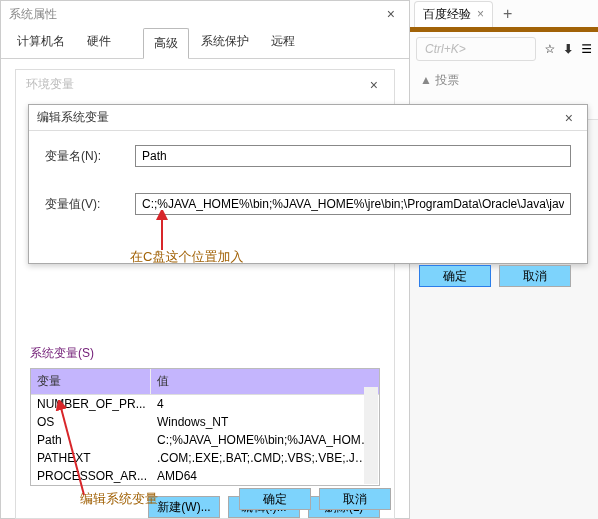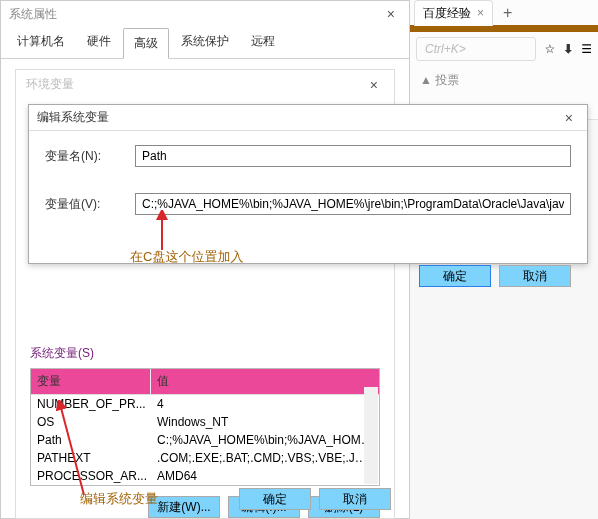--- a/index.html
+++ b/index.html
@@ -5,30 +5,30 @@
   * { box-sizing: border-box; font-family: "Microsoft YaHei", "SimSun", sans-serif; font-size: 12px; }
   body { margin: 0; width: 598px; height: 519px; background: #f7f7f7; position: relative; overflow: hidden; }
 
   .win-main { position: absolute; left: 0; top: 0; width: 410px; height: 519px; background: #fff; border: 1px solid #ccc; }
   .titlebar { height: 26px; display: flex; align-items: center; padding: 0 8px; color: #888; }
   .titlebar .spacer { flex: 1; }
   .close-x { font-size: 14px; color: #555; padding: 0 6px; }
 
   .tabs { display: flex; border-bottom: 1px solid #d0d0d0; padding: 0 6px; gap: 2px; }
   .tab { padding: 6px 10px; color: #333; }
-  .tab.active { border: 1px solid #bbb; border-bottom: 1px solid #fff; background: #fff; position: relative; top: 1px; border-radius: 2px 2px 0 0; }
+  .tab.active { border: 1px solid #bbb; border-bottom: 1px solid #fff; background: #fff; position: relative; top: 1px; border-radius: 2px 2px 0 0; margin-left: 20px; }
 
   .inner-panel { margin: 10px 14px; border: 1px solid #ddd; position: relative; height: 450px; }
   .panel-title { padding: 6px 10px; color: #bbb; display: flex; align-items: center; }
   .panel-title .spacer { flex: 1; }
 
   .sys-vars { position: absolute; left: 14px; right: 14px; top: 275px; }
   .sys-vars-label { margin-bottom: 6px; color: #701a75; }
   .table { border: 1px solid #bbb; width: 100%; }
-  .thead { display: flex; background: #ec4899; border-bottom: 1px solid #ddd; }
+  .thead { display: flex; background: #c4b5fd; border-bottom: 1px solid #ddd; }
   .th { padding: 4px 6px; color: #333; }
   .th.col1 { width: 120px; border-right: 1px solid #eee; }
   .th.col2 { flex: 1; }
   .tbody { }
   .tr { display: flex; padding: 2px 6px; }
   .tr .td1 { width: 120px; white-space: nowrap; overflow: hidden; text-overflow: ellipsis; }
   .tr .td2 { flex: 1; white-space: nowrap; overflow: hidden; text-overflow: ellipsis; }
   .scroll-ind { position: absolute; right: 1px; top: 18px; bottom: 1px; width: 14px; background: #f0f0f0; }
 
   .btn-row { display: flex; justify-content: flex-end; gap: 8px; margin-top: 10px; }
@@ -45,21 +45,21 @@
   .finput { flex: 1; height: 22px; border: 1px solid #888; padding: 2px 6px; background: #fff; outline: none; }
   .modal .btn-row { padding: 0 16px 10px; }
 
   
   .annot { position: absolute; color: #a16207; font-size: 13px; z-index: 20; }
   .arrow { position: absolute; z-index: 19; }
   .arrow svg { display: block; }
 
   
   .browser { position: absolute; left: 410px; top: 0; right: 0; height: 120px; border-bottom: 1px solid #e0e0e0; background: #fcfcfc; }
-  .btab-row { display: flex; align-items: center; height: 32px; border-bottom: 7px solid #a16207; padding: 0 4px; gap: 4px; }
+  .btab-row { display: flex; align-items: center; height: 32px; border-bottom: 5px solid #a16207; padding: 0 4px; gap: 4px; }
   .btab { display: flex; align-items: center; gap: 6px; padding: 4px 8px; background: #fff; border: 1px solid #ddd; border-bottom: none; border-radius: 4px 4px 0 0; }
   .btab .x { color: #888; }
   .plus { color: #666; font-size: 16px; padding: 0 6px; }
   .addr-row { display: flex; align-items: center; height: 34px; padding: 0 6px; gap: 8px; }
   .addr-box { flex: 1; border: 1px solid #ddd; border-radius: 3px; height: 24px; display: flex; align-items: center; padding: 0 8px; color: #bbb; font-style: italic; }
   .tool-row { display: flex; justify-content: flex-end; gap: 14px; padding: 6px 10px; color: #888; flex-direction: column; }
   .tool-row span { display: inline-flex; align-items: center; gap: 4px; }
 </style>
 </head>
 <body>

